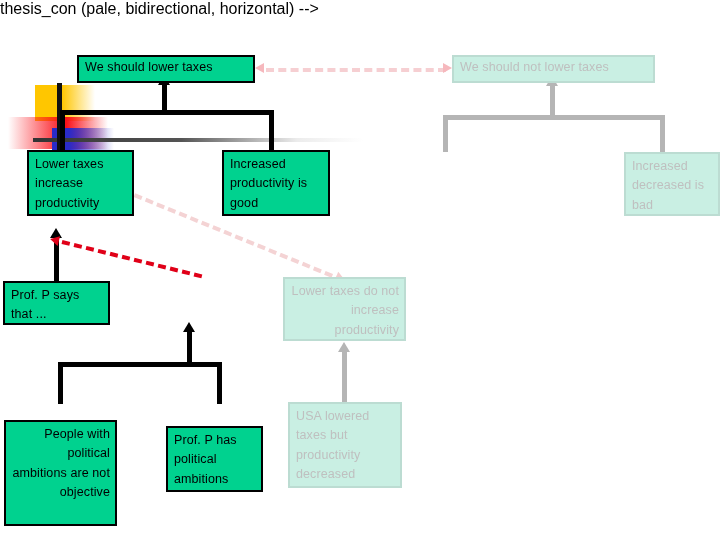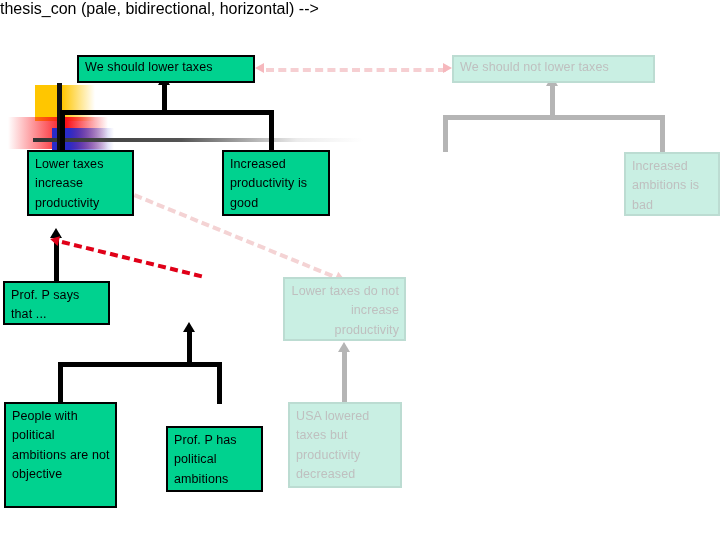--- a/index.html
+++ b/index.html
@@ -156,26 +156,26 @@
   
   <div class="node active onerow" style="left:77px; top:55px; width:178px; height:28px;">We should lower taxes</div>
 
   <div class="node faded onerow" style="left:452px; top:55px; width:203px; height:28px;">We should not lower taxes</div>
 
   <div class="node active" style="left:3px; top:150px; width:107px; height:66px;margin-left:24px;">Lower taxes increase productivity</div>
 
   <div class="node active" style="left:222px; top:150px; width:108px; height:66px;">Increased productivity is good</div>
 
 
-  <div class="node faded" style="left:624px; top:152px; width:96px; height:64px;">Increased ambitions is bad</div>
+  <div class="node faded" style="left:624px; top:152px; width:96px; height:64px;">Increased decreased is bad</div>
 
   <div class="node active" style="left:3px; top:281px; width:107px; height:44px;">Prof. P says that ...</div>
 
 
   <div class="node faded" style="left:283px; top:277px; width:123px; height:64px;text-align:right;">Lower taxes do not increase productivity</div>
 
-  <div class="node active" style="left:4px; top:402px; width:113px; height:106px;">People with political ambitions are not objective</div>
+  <div class="node active" style="left:4px; top:420px; width:113px; height:106px;text-align:right;">People with political ambitions are not objective</div>
 
   <div class="node active" style="left:166px; top:426px; width:97px; height:66px;">Prof. P has political ambitions</div>
 
   <div class="node faded" style="left:288px; top:402px; width:114px; height:86px;">USA lowered taxes but productivity decreased</div>
 
 </div>
 
 </body></html>

